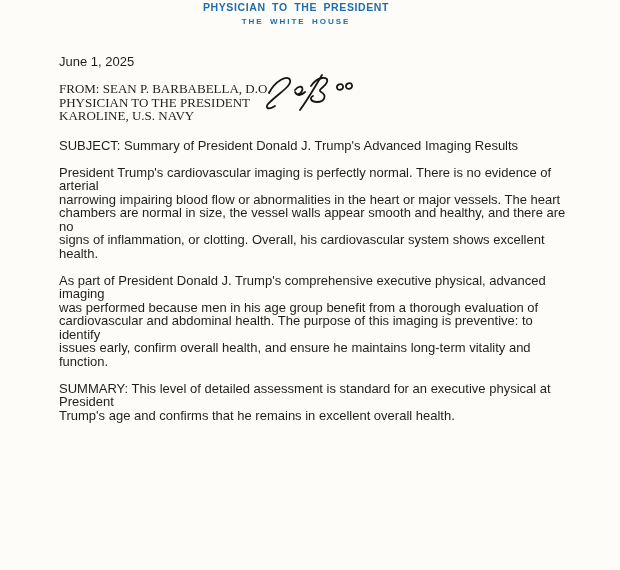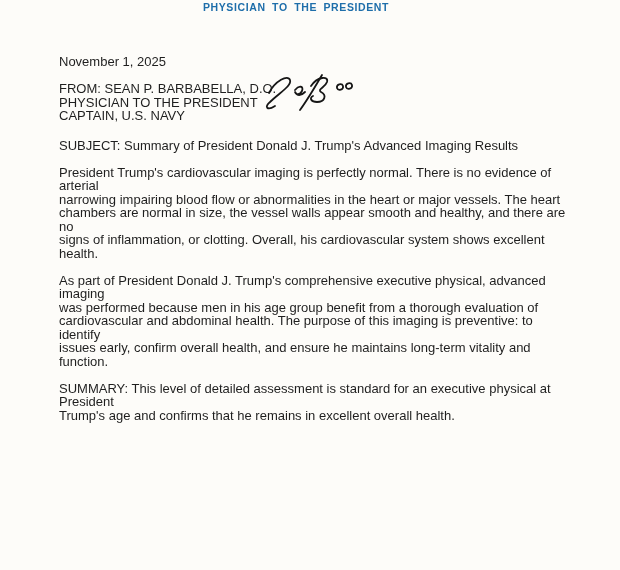--- a/index.html
+++ b/index.html
@@ -40,50 +40,51 @@
     line-height: 13.5px;
     color: #1f1f1f;
   }
   .content p { margin: 0 0 13.5px 0; }
   .para { white-space: pre-line; }
 
   .from-block {
     position: relative;
     margin-bottom: 16px;
   }
-  .from-block .line { display: block; }
+  .from-block .line { display: block; font-family: Liberation Serif, serif; }
 
   .signature {
     position: absolute;
     left: 192px;
     top: -13px;
     width: 104px;
     height: 46px;
   }
   .signature svg { display: block; width: 104px; height: 46px; }
 </style>
 </head>
 <body>
 
 <div class="page">
 
   <div class="letterhead">
     <div class="lh1">PHYSICIAN TO THE PRESIDENT</div>
+    <div class="lh2">THE WHITE HOUSE</div>
   </div>
 
   <div class="content">
 
 
-    <p>November 1, 2025</p>
+    <p>June 1, 2025</p>
 
 
     <div class="from-block">
       <span class="line">FROM: SEAN P. BARBABELLA, D.O.</span>
       <span class="line">PHYSICIAN TO THE PRESIDENT</span>
-      <span class="line">CAPTAIN, U.S. NAVY</span>
+      <span class="line">KAROLINE, U.S. NAVY</span>
       <span class="signature">
         <svg viewBox="0 0 104 46" xmlns="http://www.w3.org/2000/svg" fill="none" stroke="#161616" stroke-width="1.8" stroke-linecap="round" stroke-linejoin="round">
           <path d="M18,24 C24,12 37,5 39,11 C41,17 28,24 19,33 C13,38 16,42 24,37"></path>
           <path d="M44,21 C48,16 53,17 51,22 C49,26 45,26 44,23 C46,27 50,27 54,23"></path>
           <path d="M71,6 C64,18 57,30 49,41"></path>
           <path d="M60,17 C66,8 78,6 76,13 C74,19 66,20 70,23 C76,26 74,33 66,33 C60,33 58,29 62,27"></path>
           <path d="M86,19 C85,15 91,14 92,17 C93,21 87,22 86,19 M95,18 C94,14 100,13 101,16 C102,20 96,21 95,18"></path>
         </svg>
       </span>
     </div>

